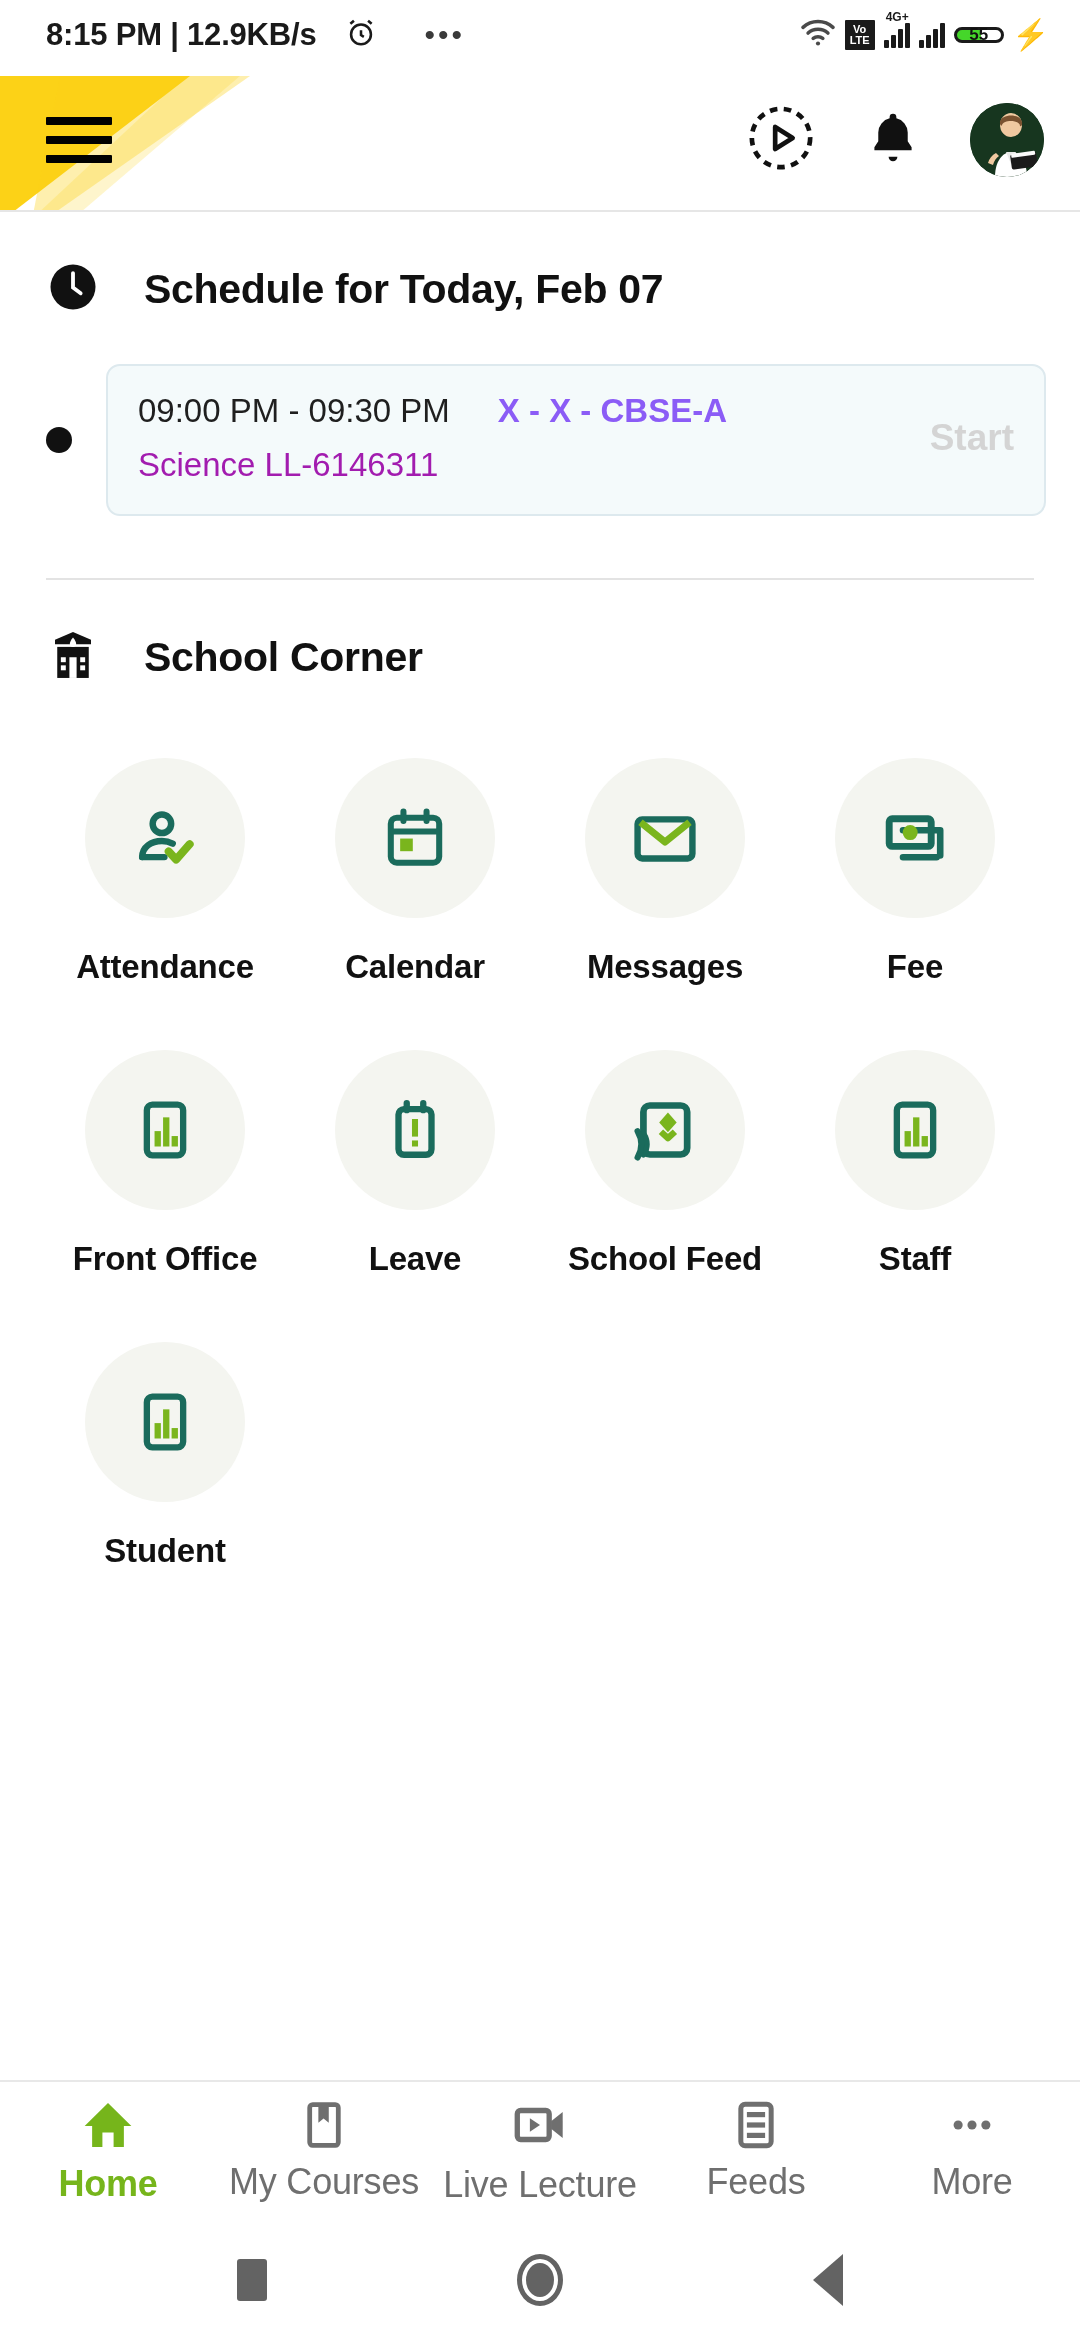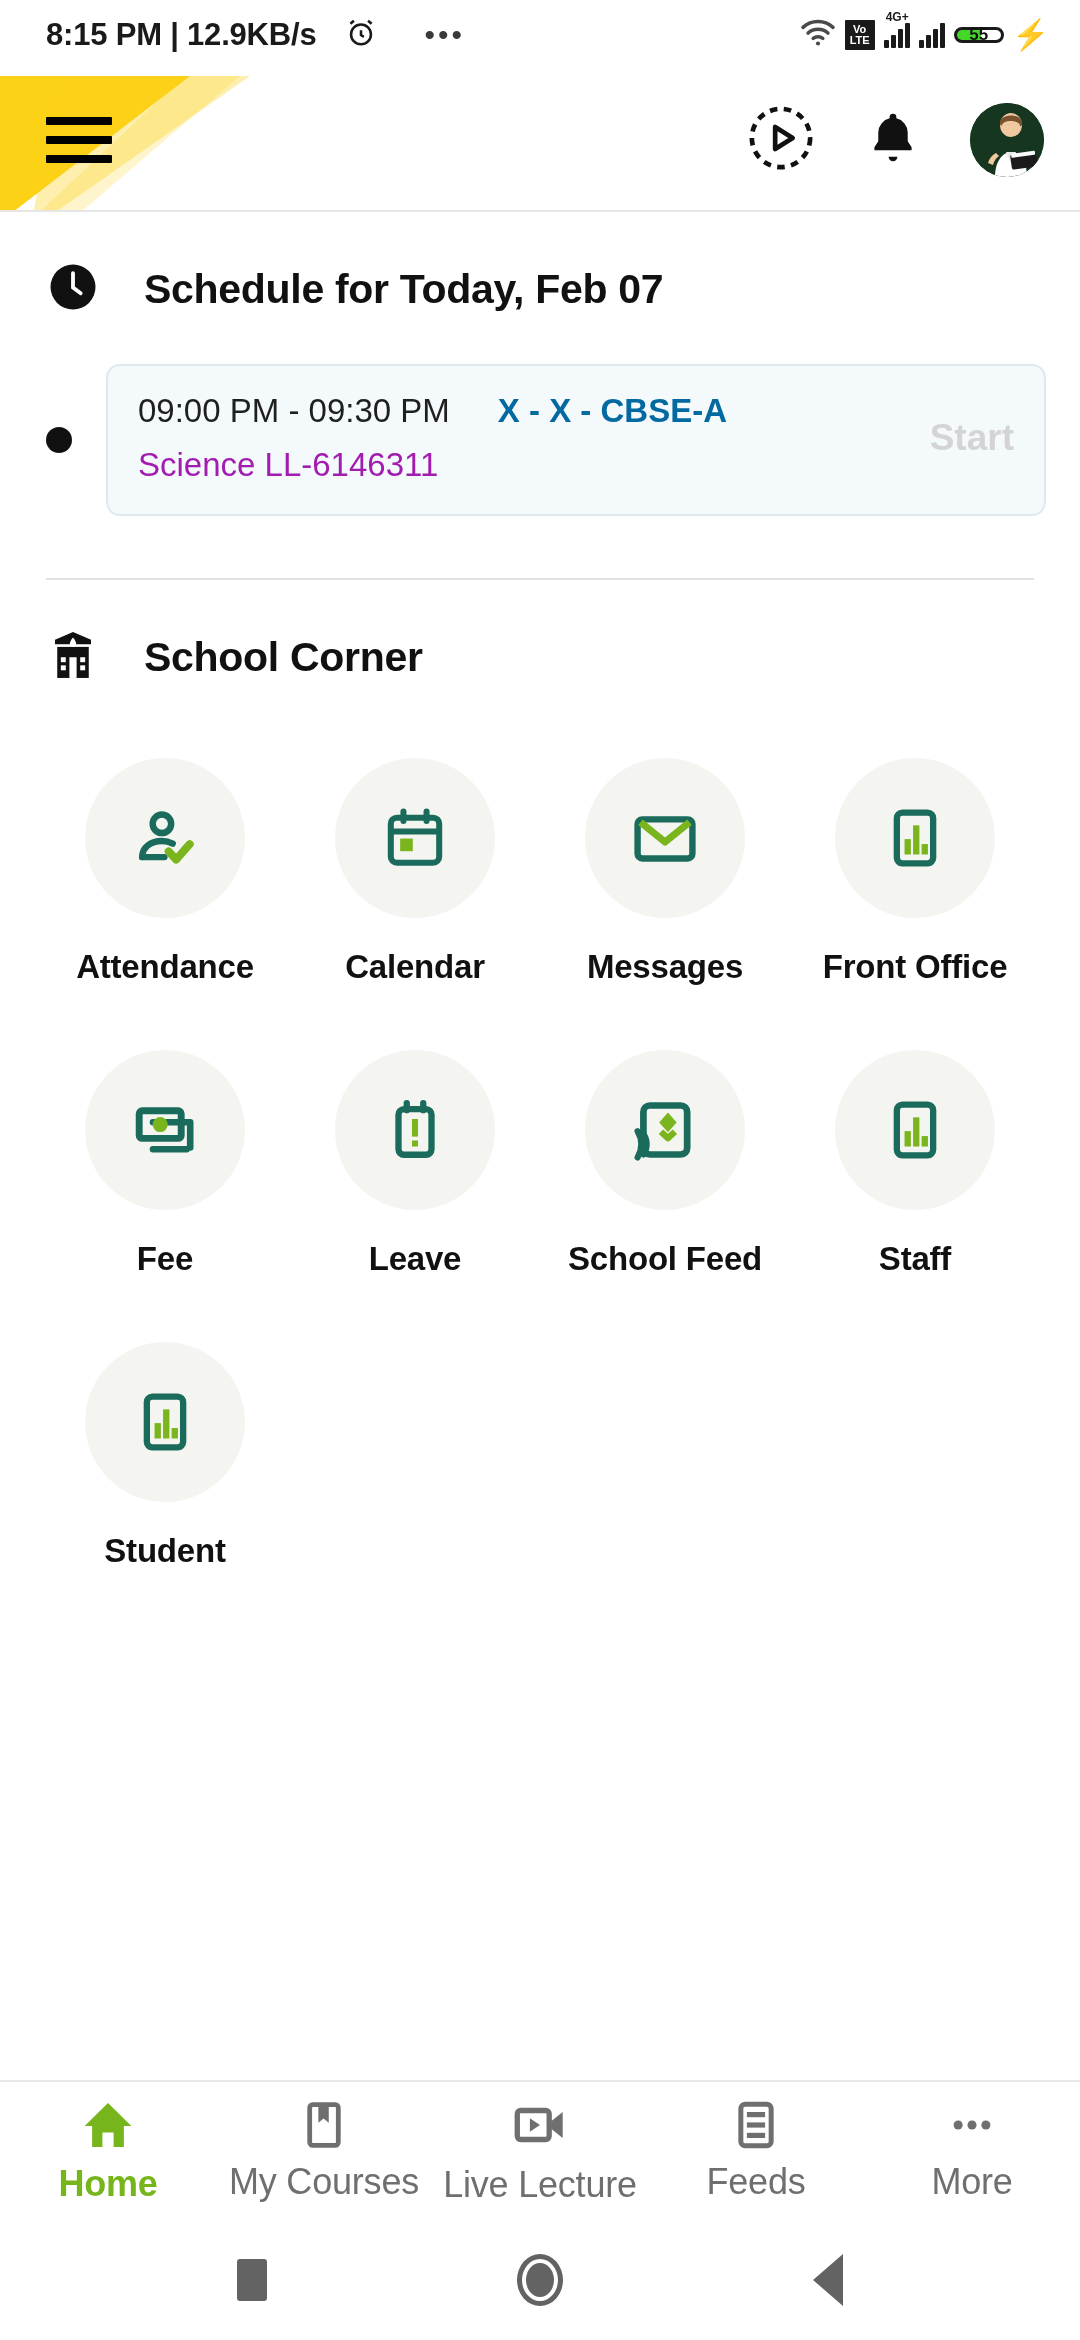--- a/index.html
+++ b/index.html
@@ -84,21 +84,21 @@
   }
   .bullet { width: 26px; height: 26px; border-radius: 50%; background: #111; flex: 0 0 auto; margin-right: 34px; }
   .sched-card {
     flex: 1; background: #f4fafb; border: 2px solid #dde9ee;
     border-radius: 14px; padding: 26px 30px 30px 30px;
     display: flex; align-items: center; min-height: 130px;
   }
   .sched-info { flex: 1; }
   .sched-line1 { display: flex; align-items: flex-start; gap: 48px; }
   .sched-time { font-size: 33px; color: #1f1f1f; white-space: nowrap; }
-  .sched-class { font-size: 33px; font-weight: 700; color: #0369a1; white-space: nowrap; }
+  .sched-class { font-size: 33px; font-weight: 700; color: #8b5cf6; white-space: nowrap; }
   .sched-subject { font-size: 33px; color: #a21caf; margin-top: 16px; }
   .start-btn {
     font-size: 37px; font-weight: 700; color: #d4d4d4;
     padding-left: 22px; white-space: nowrap;
   }
 
   .hr-sep { height: 2px; background: #e3e3e3; margin: 62px 46px 0 46px; }
 
   
   .grid {
@@ -316,39 +316,39 @@
       <svg width="70" height="70" viewBox="0 0 24 24">
         <rect x="2.6" y="5.6" width="18.8" height="13.4" rx="1.6" fill="none" stroke="#1a6b5c" stroke-width="2.2"></rect>
         <path d="M3.6 6.6 12 13.4l8.4-6.8" fill="none" stroke="#7ab51d" stroke-width="2.4" stroke-linejoin="round"></path>
       </svg>
     </div>
     <div class="tile-label">Messages</div>
   </div>
 
   <div class="tile">
     <div class="tile-circle">
+      <svg width="72" height="72" viewBox="0 0 24 24">
+        <path d="M8 9.4h12.4v8.4M8 18.4h11.2" fill="none" stroke="#1a6b5c" stroke-width="2.2" stroke-linecap="round" stroke-linejoin="round"></path>
+        <rect x="3.4" y="5.6" width="14" height="9.2" rx="1" fill="none" stroke="#1a6b5c" stroke-width="2.3"></rect>
+        <circle cx="10.4" cy="10.2" r="2.5" fill="#7ab51d"></circle>
+      </svg>
+    </div>
+    <div class="tile-label">Fee</div>
+  </div>
+
+  <div class="tile">
+    <div class="tile-circle">
       <svg width="66" height="66" viewBox="0 0 24 24">
         <rect x="5.4" y="2.8" width="13.2" height="18.4" rx="2" fill="none" stroke="#1a6b5c" stroke-width="2.3"></rect>
         <rect x="8.2" y="12.4" width="2.3" height="5.6" fill="#7ab51d"></rect>
         <rect x="11.3" y="7.4" width="2.3" height="10.6" fill="#7ab51d"></rect>
         <rect x="14.4" y="14.2" width="2.3" height="3.8" fill="#7ab51d"></rect>
       </svg>
     </div>
     <div class="tile-label">Front Office</div>
-  </div>
-
-  <div class="tile">
-    <div class="tile-circle">
-      <svg width="72" height="72" viewBox="0 0 24 24">
-        <path d="M8 9.4h12.4v8.4M8 18.4h11.2" fill="none" stroke="#1a6b5c" stroke-width="2.2" stroke-linecap="round" stroke-linejoin="round"></path>
-        <rect x="3.4" y="5.6" width="14" height="9.2" rx="1" fill="none" stroke="#1a6b5c" stroke-width="2.3"></rect>
-        <circle cx="10.4" cy="10.2" r="2.5" fill="#7ab51d"></circle>
-      </svg>
-    </div>
-    <div class="tile-label">Fee</div>
   </div>
 
   <div class="tile">
     <div class="tile-circle">
       <svg width="66" height="66" viewBox="0 0 24 24">
         <rect x="6" y="4.4" width="12" height="16.6" rx="2" fill="none" stroke="#1a6b5c" stroke-width="2.3"></rect>
         <path d="M9 2.2v2.6M15 2.2v2.6" stroke="#1a6b5c" stroke-width="2.3" stroke-linecap="round"></path>
         <rect x="10.9" y="8" width="2.2" height="6.4" fill="#7ab51d"></rect>
         <rect x="10.9" y="15.8" width="2.2" height="2.2" fill="#7ab51d"></rect>
       </svg>

